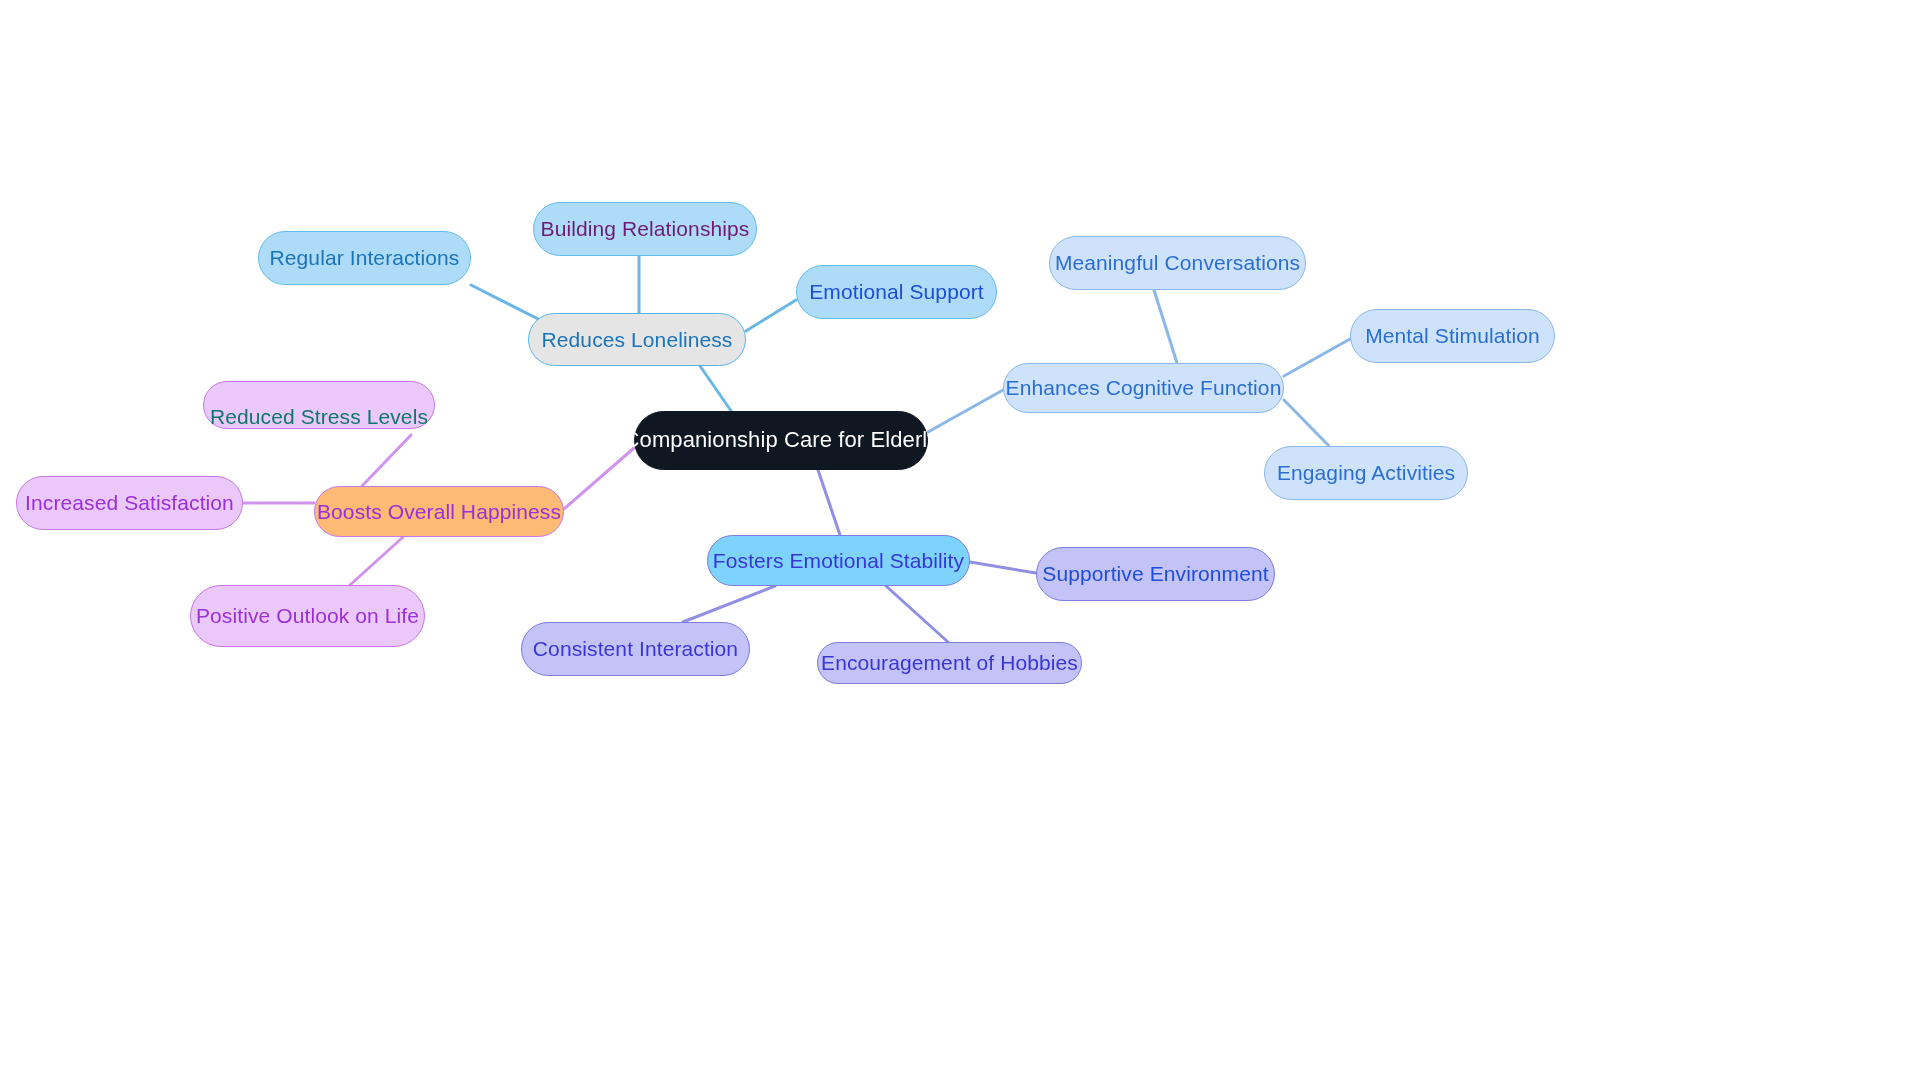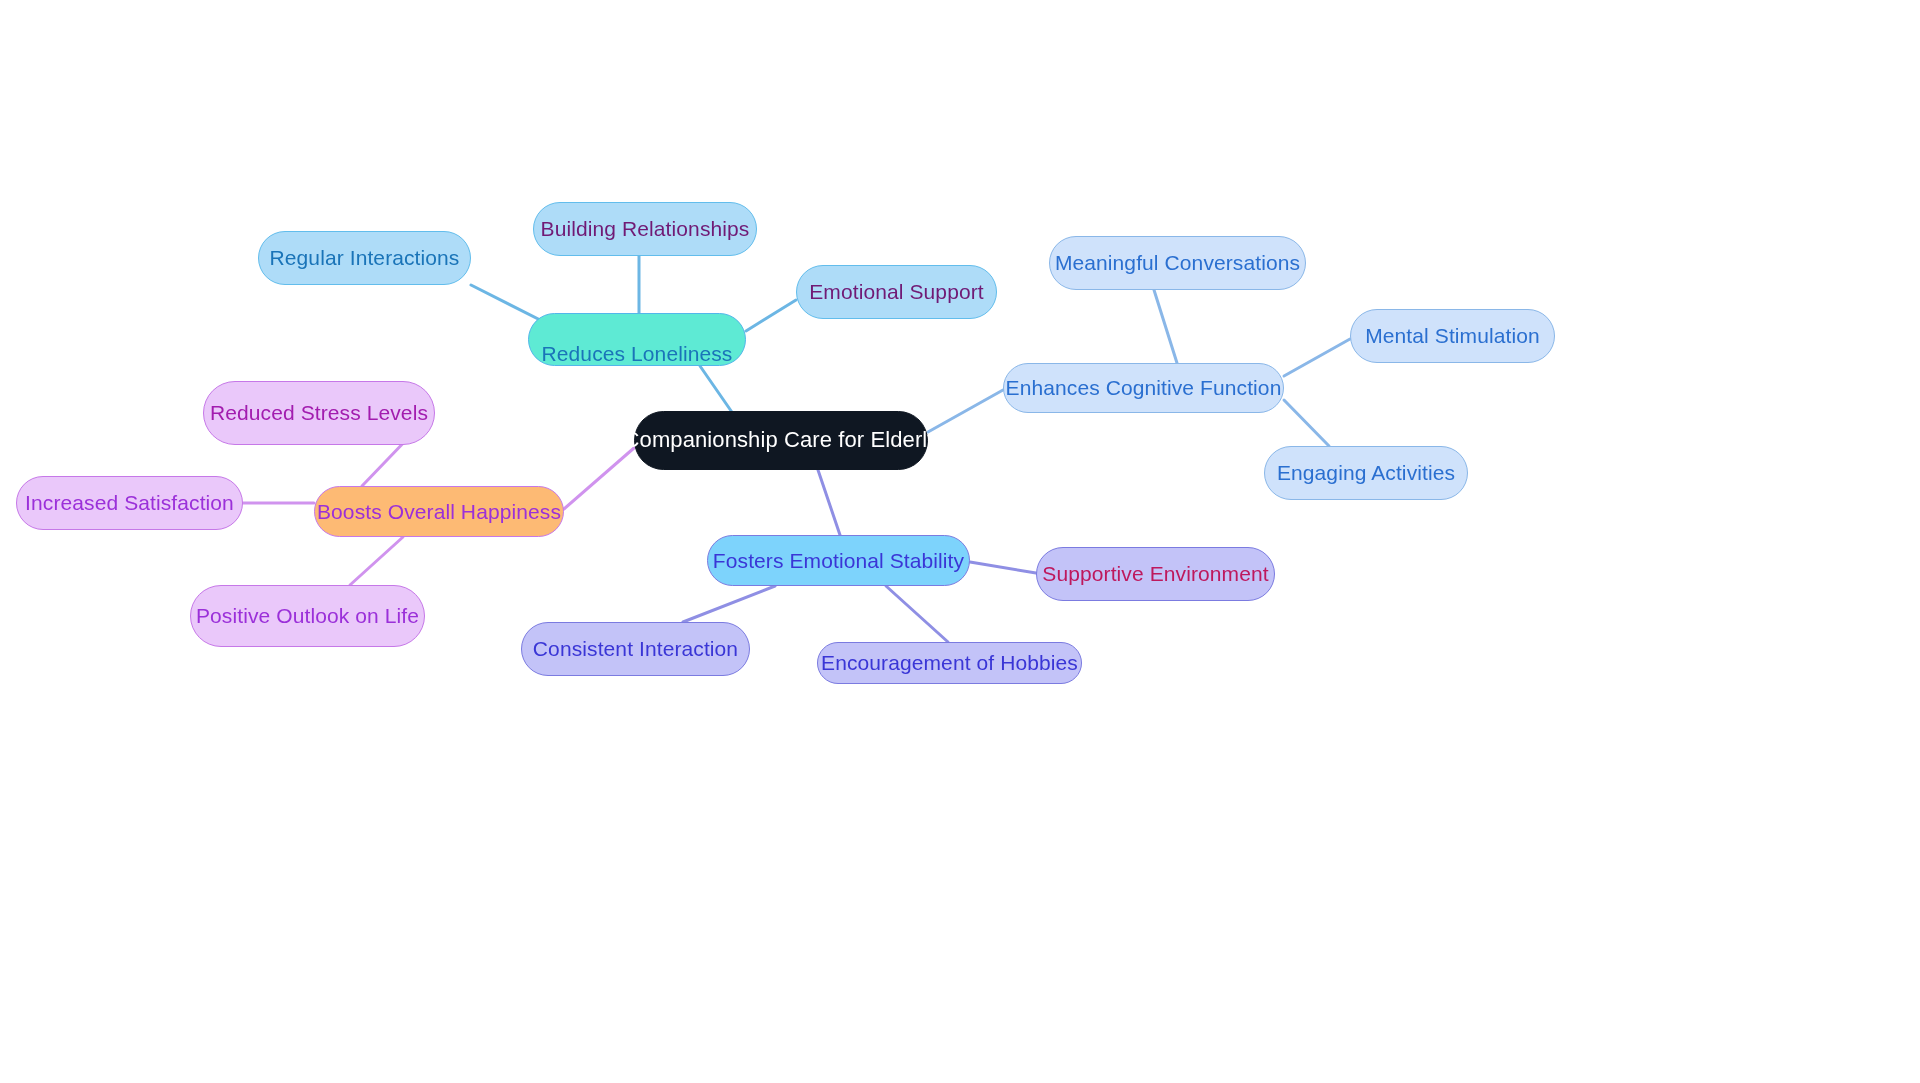--- a/index.html
+++ b/index.html
@@ -66,60 +66,60 @@
       <line x1="775" y1="586" x2="683" y2="622" stroke="#8f8fe4" stroke-width="3" stroke-linecap="round"></line>
       <line x1="886" y1="586" x2="948" y2="642" stroke="#8f8fe4" stroke-width="3" stroke-linecap="round"></line>
       <line x1="362" y1="486" x2="411" y2="435" stroke="#d093ee" stroke-width="3" stroke-linecap="round"></line>
       <line x1="314" y1="503" x2="243" y2="503" stroke="#d093ee" stroke-width="3" stroke-linecap="round"></line>
       <line x1="403" y1="537" x2="350" y2="585" stroke="#d093ee" stroke-width="3" stroke-linecap="round"></line>
     </svg>
   <div id="node-layer">
       <div class="node node-root" style="left: 634px; top: 411px; width: 294px; height: 59px; background: rgb(15, 23, 34); border-color: rgb(15, 23, 34); color: rgb(255, 255, 255);">
         <span>Companionship Care for Elderly</span>
       </div>
-      <div class="node node-branch" style="left: 528px; top: 313px; width: 218px; height: 53px; background: #5eead4; border-color: rgb(83, 182, 234); color: rgb(26, 116, 184); align-items: flex-end;">
+      <div class="node node-branch" style="left: 528px; top: 313px; width: 218px; height: 53px; background: #e5e5e5; border-color: rgb(83, 182, 234); color: rgb(26, 116, 184);">
         <span>Reduces Loneliness</span>
       </div>
       <div class="node node-leaf" style="left: 258px; top: 231px; width: 213px; height: 54px; background: rgb(174, 220, 248); border-color: rgb(98, 189, 236); color: rgb(26, 116, 184);">
         <span>Regular Interactions</span>
       </div>
       <div class="node node-leaf" style="left: 533px; top: 202px; width: 224px; height: 54px; background: rgb(174, 220, 248); border-color: rgb(98, 189, 236); color: #701a75;">
         <span>Building Relationships</span>
       </div>
-      <div class="node node-leaf" style="left: 796px; top: 265px; width: 201px; height: 54px; background: rgb(174, 220, 248); border-color: rgb(98, 189, 236); color: #701a75;">
+      <div class="node node-leaf" style="left: 796px; top: 265px; width: 201px; height: 54px; background: rgb(174, 220, 248); border-color: rgb(98, 189, 236); color: #1d4ed8;">
         <span>Emotional Support</span>
       </div>
       <div class="node node-branch" style="left: 1003px; top: 363px; width: 281px; height: 50px; background: rgb(207, 226, 251); border-color: rgb(138, 183, 232); color: rgb(42, 111, 208); align-items: center;">
         <span>Enhances Cognitive Function</span>
       </div>
       <div class="node node-leaf" style="left: 1049px; top: 236px; width: 257px; height: 54px; background: rgb(207, 226, 251); border-color: rgb(138, 183, 232); color: rgb(42, 111, 208);">
         <span>Meaningful Conversations</span>
       </div>
       <div class="node node-leaf" style="left: 1350px; top: 309px; width: 205px; height: 54px; background: rgb(207, 226, 251); border-color: rgb(138, 183, 232); color: rgb(42, 111, 208);">
         <span>Mental Stimulation</span>
       </div>
       <div class="node node-leaf" style="left: 1264px; top: 446px; width: 204px; height: 54px; background: rgb(207, 226, 251); border-color: rgb(138, 183, 232); color: rgb(42, 111, 208);">
         <span>Engaging Activities</span>
       </div>
       <div class="node node-branch" style="left: 707px; top: 535px; width: 263px; height: 51px; background: #7dd3fc; border-color: rgb(123, 123, 224); color: rgb(58, 54, 214);">
         <span>Fosters Emotional Stability</span>
       </div>
-      <div class="node node-leaf" style="left: 1036px; top: 547px; width: 239px; height: 54px; background: rgb(195, 195, 248); border-color: rgb(123, 123, 224); color: #be185d;">
+      <div class="node node-leaf" style="left: 1036px; top: 547px; width: 239px; height: 54px; background: rgb(195, 195, 248); border-color: rgb(123, 123, 224); color: #1d4ed8;">
         <span>Supportive Environment</span>
       </div>
       <div class="node node-leaf" style="left: 521px; top: 622px; width: 229px; height: 54px; background: rgb(195, 195, 248); border-color: rgb(123, 123, 224); color: rgb(58, 54, 214);">
         <span>Consistent Interaction</span>
       </div>
       <div class="node node-leaf" style="left: 817px; top: 642px; width: 265px; height: 42px; background: rgb(195, 195, 248); border-color: rgb(123, 123, 224); color: rgb(58, 54, 214); align-items: center;">
         <span>Encouragement of Hobbies</span>
       </div>
       <div class="node node-branch" style="left: 314px; top: 486px; width: 250px; height: 51px; background: #fdba74; border-color: rgb(198, 120, 232); color: rgb(155, 48, 217);">
         <span>Boosts Overall Happiness</span>
       </div>
-      <div class="node node-leaf" style="left: 203px; top: 381px; width: 232px; height: 64px; background: rgb(234, 200, 250); border-color: rgb(198, 120, 232); color: #a21caf;">
+      <div class="node node-leaf" style="left: 203px; top: 381px; width: 232px; height: 48px; background: rgb(234, 200, 250); border-color: rgb(198, 120, 232); color: #0f766e; align-items: flex-end;">
         <span>Reduced Stress Levels</span>
       </div>
       <div class="node node-leaf" style="left: 16px; top: 476px; width: 227px; height: 54px; background: rgb(234, 200, 250); border-color: rgb(198, 120, 232); color: rgb(155, 48, 217);">
         <span>Increased Satisfaction</span>
       </div>
       <div class="node node-leaf" style="left: 190px; top: 585px; width: 235px; height: 62px; background: rgb(234, 200, 250); border-color: rgb(198, 120, 232); color: rgb(155, 48, 217);">
         <span>Positive Outlook on Life</span>
       </div>
     </div>
 </div>

